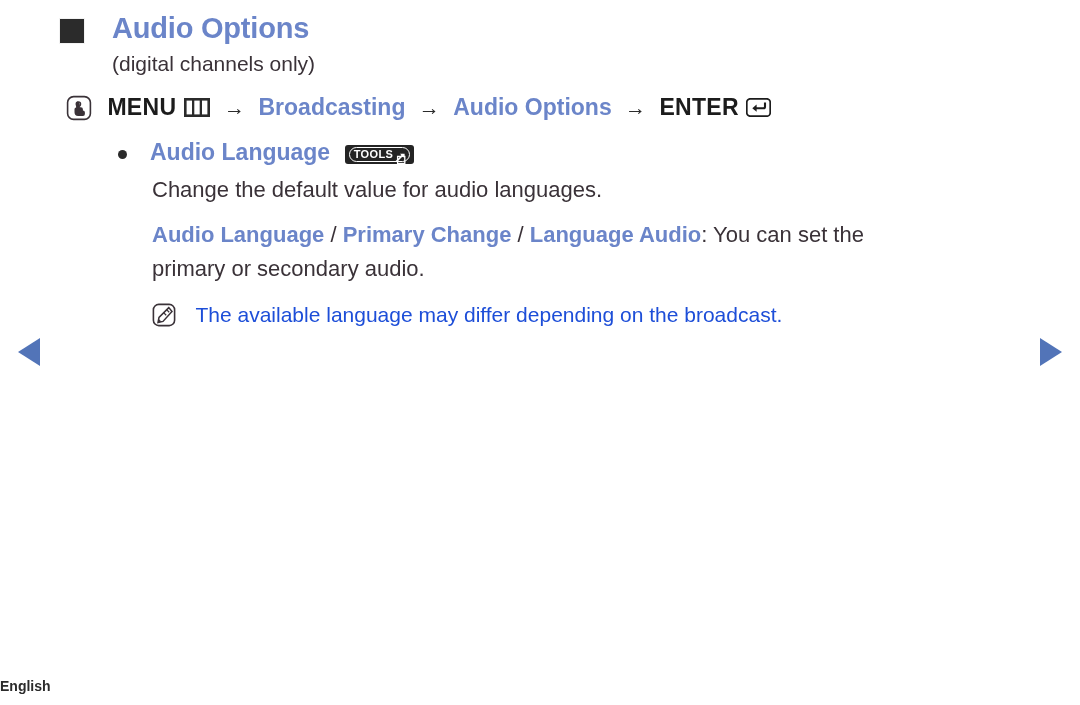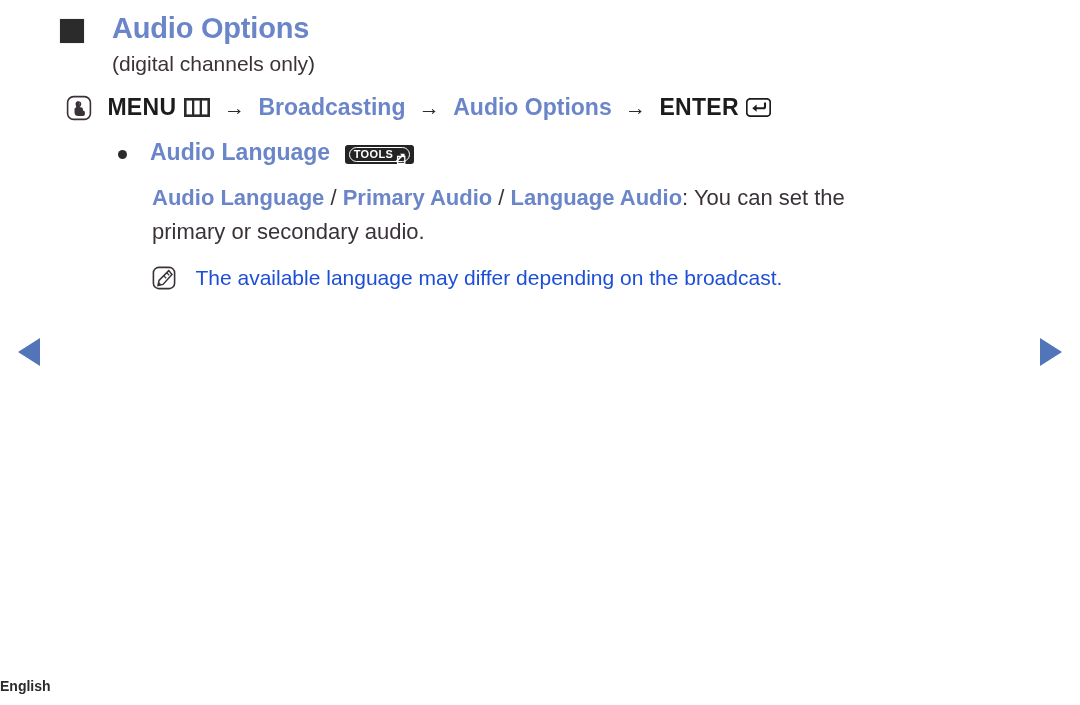--- a/index.html
+++ b/index.html
@@ -283,23 +283,24 @@
           <svg viewBox="0 0 11 11" width="11" height="11">
             <rect x="2.6" y="3.4" width="7.2" height="7.1" fill="none" stroke="#ffffff" stroke-width="1.3"></rect>
             <path d="M1.2 8.6 L8.4 1.4" stroke="#ffffff" stroke-width="1.6"></path>
             <path d="M5.0 0.8 L9.6 0.8 L9.6 5.2 z" fill="#ffffff"></path>
           </svg>
         </span>
       </span>
     </span>
   </div>
 
+  <div class="body-line">Change the default value for audio languages.</div>
 
   <div class="body-para">
-    <span class="term-blue">Audio Language</span><span class="sep-slash"> / </span><span class="term-blue">Primary Audio</span><span class="sep-slash"> / </span><span class="term-blue">Language Audio</span><span>: You can set the primary or secondary audio.</span>
+    <span class="term-blue">Audio Language</span><span class="sep-slash"> / </span><span class="term-blue">Primary Change</span><span class="sep-slash"> / </span><span class="term-blue">Language Audio</span><span>: You can set the primary or secondary audio.</span>
   </div>
 
   <div class="note-row">
     <span class="note-icon">
       <svg viewBox="0 0 24 24" width="24" height="24">
         <rect x="1.4" y="1.4" width="21.2" height="21.2" rx="5.4" ry="5.4" fill="#ffffff" stroke="#3a3238" stroke-width="1.6"></rect>
         <path d="M16.8 4.6 L7.0 14.4 L6.0 19.6 L11.0 18.4 L20.0 8.4 z" fill="#ffffff" stroke="#3a3238" stroke-width="1.5"></path>
         <path d="M14.6 6.6 L17.2 9.2" stroke="#3a3238" stroke-width="1.3"></path>
         <path d="M11.6 9.6 L14.2 12.2" stroke="#3a3238" stroke-width="1.3"></path>
         <path d="M6.2 19.4 L9.4 18.6 L7.0 16.2 z" fill="#3a3238"></path>

